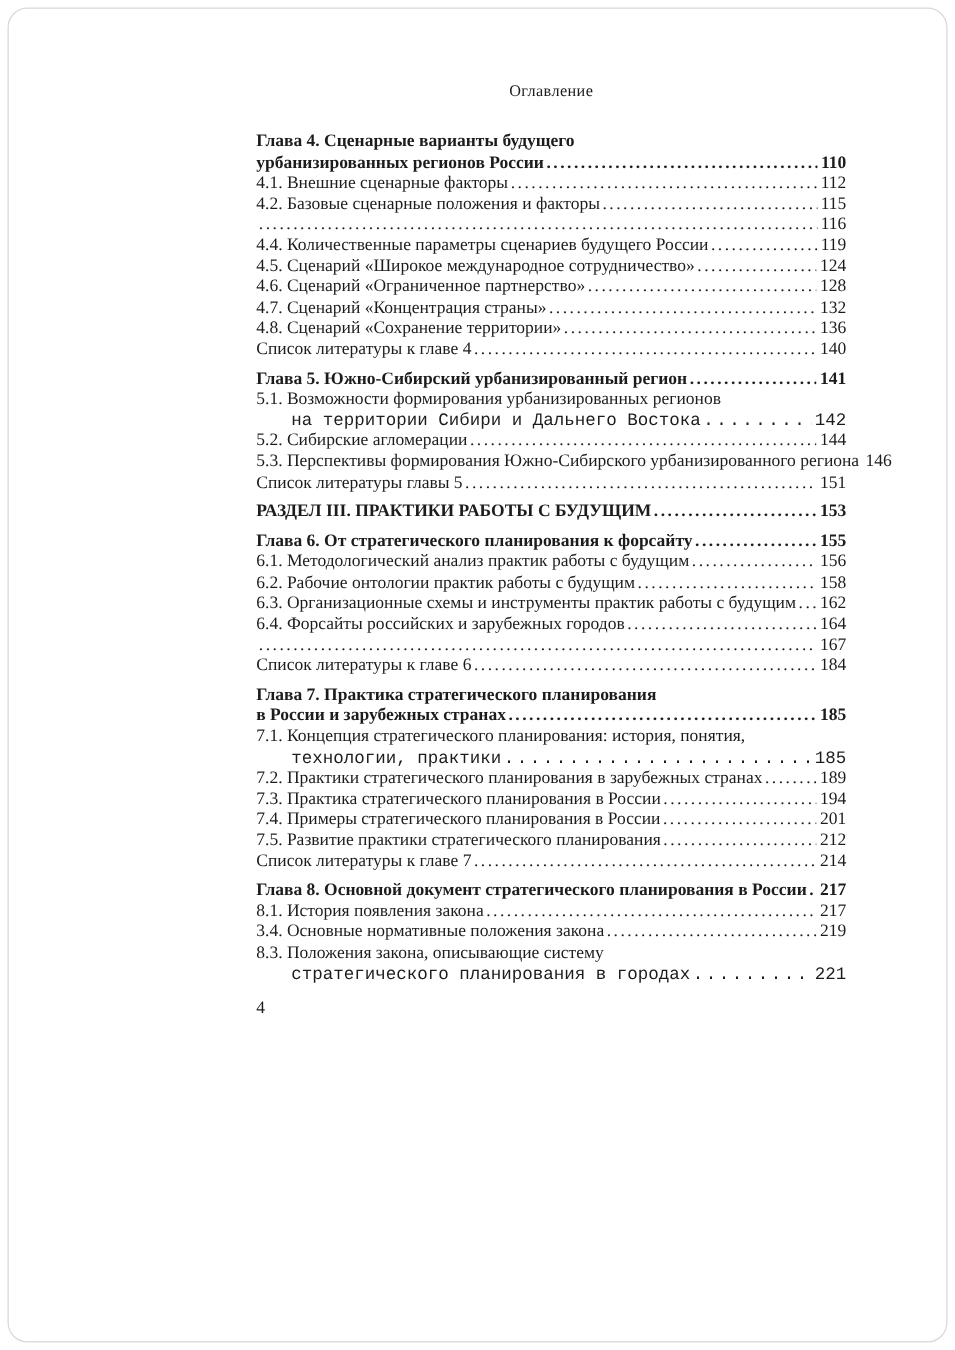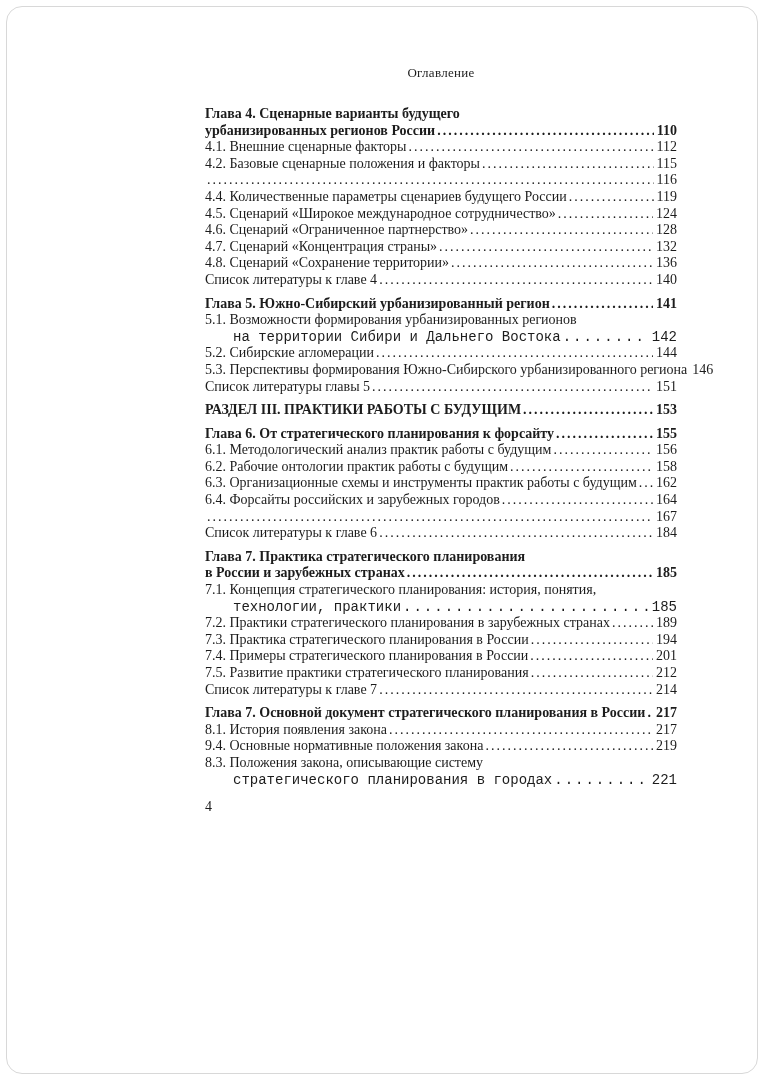--- a/index.html
+++ b/index.html
@@ -276,35 +276,35 @@
       </div>
       <div class="toc-entry">
         <div class="toc-line">
           <span class="toc-text">Список литературы к главе 7</span>
           <span class="dots"></span>
           <span class="toc-page">214</span>
         </div>
       </div>
       <div class="toc-entry bold gap">
         <div class="toc-line">
-          <span class="toc-text">Глава 7. Основной документ стратегического планирования в России</span>
+          <span class="toc-text">Глава 8. Основной документ стратегического планирования в России</span>
           <span class="dots"></span>
           <span class="toc-page">217</span>
         </div>
       </div>
       <div class="toc-entry">
         <div class="toc-line">
           <span class="toc-text">8.1. История появления закона</span>
           <span class="dots"></span>
           <span class="toc-page">217</span>
         </div>
       </div>
       <div class="toc-entry">
         <div class="toc-line">
-          <span class="toc-text">9.4. Основные нормативные положения закона</span>
+          <span class="toc-text">3.4. Основные нормативные положения закона</span>
           <span class="dots"></span>
           <span class="toc-page">219</span>
         </div>
       </div>
       <div class="toc-entry">
         <div class="toc-line">
           <span class="toc-text">8.3. Положения закона, описывающие систему</span>
         </div>
         <div class="toc-line indent">
           <span class="toc-text">стратегического планирования в городах</span>

